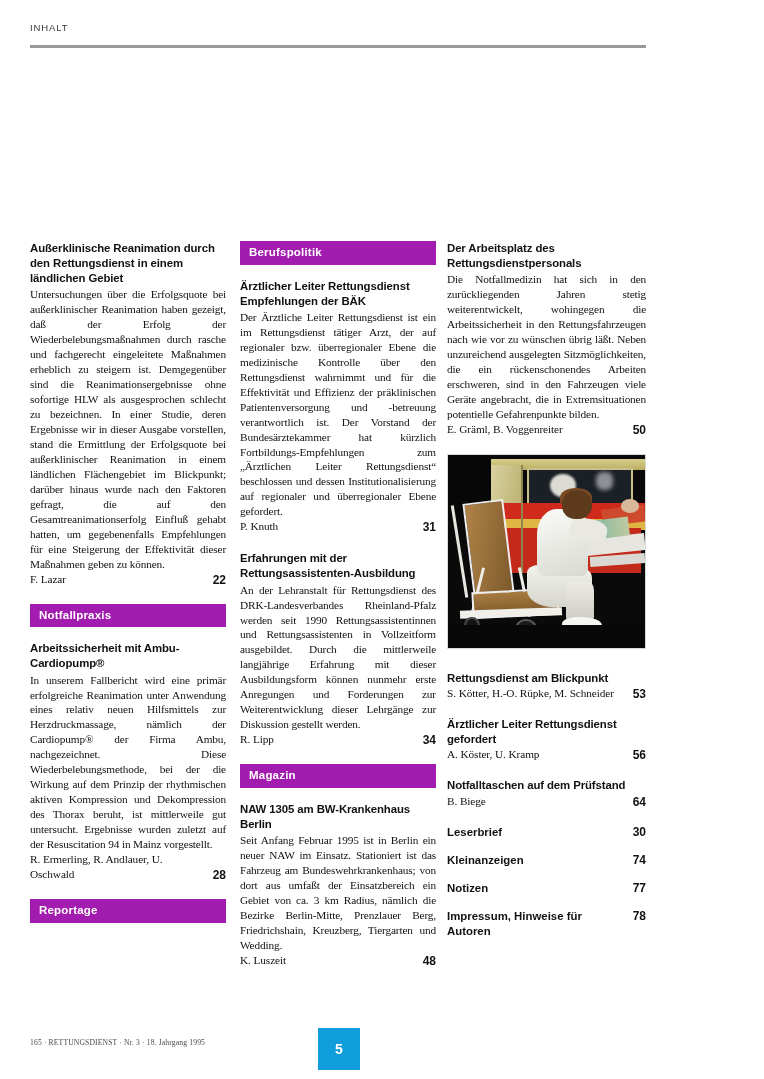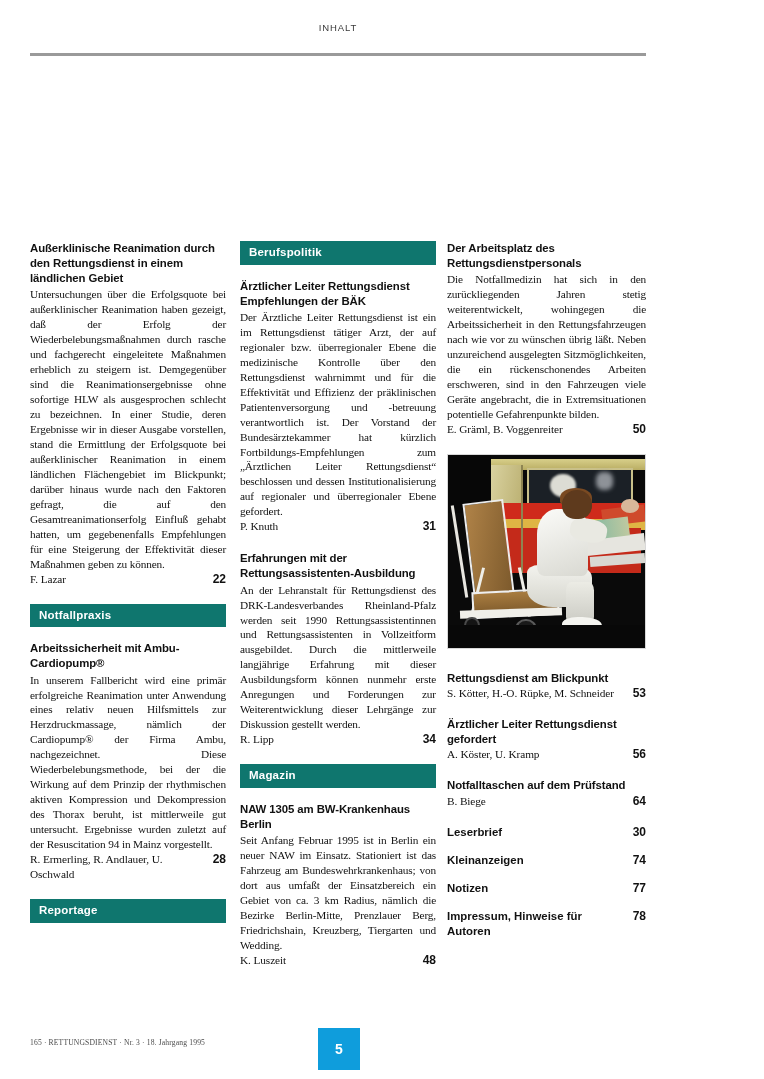--- a/index.html
+++ b/index.html
@@ -17,26 +17,26 @@
   }
 
   
   #masthead {
     position: absolute;
     left: 30px;
     top: 22px;
     width: 616px;
   }
   #masthead .kicker {
-    text-align: center;
+    text-align: left;
     font-size: 9.5px;
     letter-spacing: 0.9px;
     color: #3a3a3a;
     font-family: "Liberation Sans", sans-serif;
-    padding-bottom: 20px;
+    padding-bottom: 12px;
   }
   #masthead .rule {
     height: 3px;
     background: #9a9a9a;
     width: 100%;
   }
 
   
   #content {
     position: absolute;
@@ -49,21 +49,21 @@
     position: absolute;
     top: 0;
     width: 196px;
   }
   #col1 { left: 0px; }
   #col2 { left: 210px; }
   #col3 { left: 417px; width: 199px; }
 
   
   .section-bar {
-    background: #0f766e;
+    background: #a21caf;
     color: #ffffff;
     font-size: 11.5px;
     font-weight: bold;
     letter-spacing: 0.2px;
     padding: 5px 9px 6px 9px;
     margin-bottom: 14px;
     line-height: 1.1;
   }
 
   
@@ -79,21 +79,21 @@
     font-size: 11.3px;
     line-height: 1.325;
     text-align: justify;
     margin: 0 0 0 0;
     letter-spacing: -0.15px;
     font-family: "Liberation Serif", serif;
   }
   .byline-row {
     display: flex;
     justify-content: space-between;
-    align-items: flex-start;
+    align-items: flex-end;
   }
   .byline {
     font-size: 11.3px;
     line-height: 1.33;
     font-family: "Liberation Serif", serif;
     letter-spacing: -0.1px;
   }
   .pagenum {
     font-size: 12px;
     font-weight: bold;

